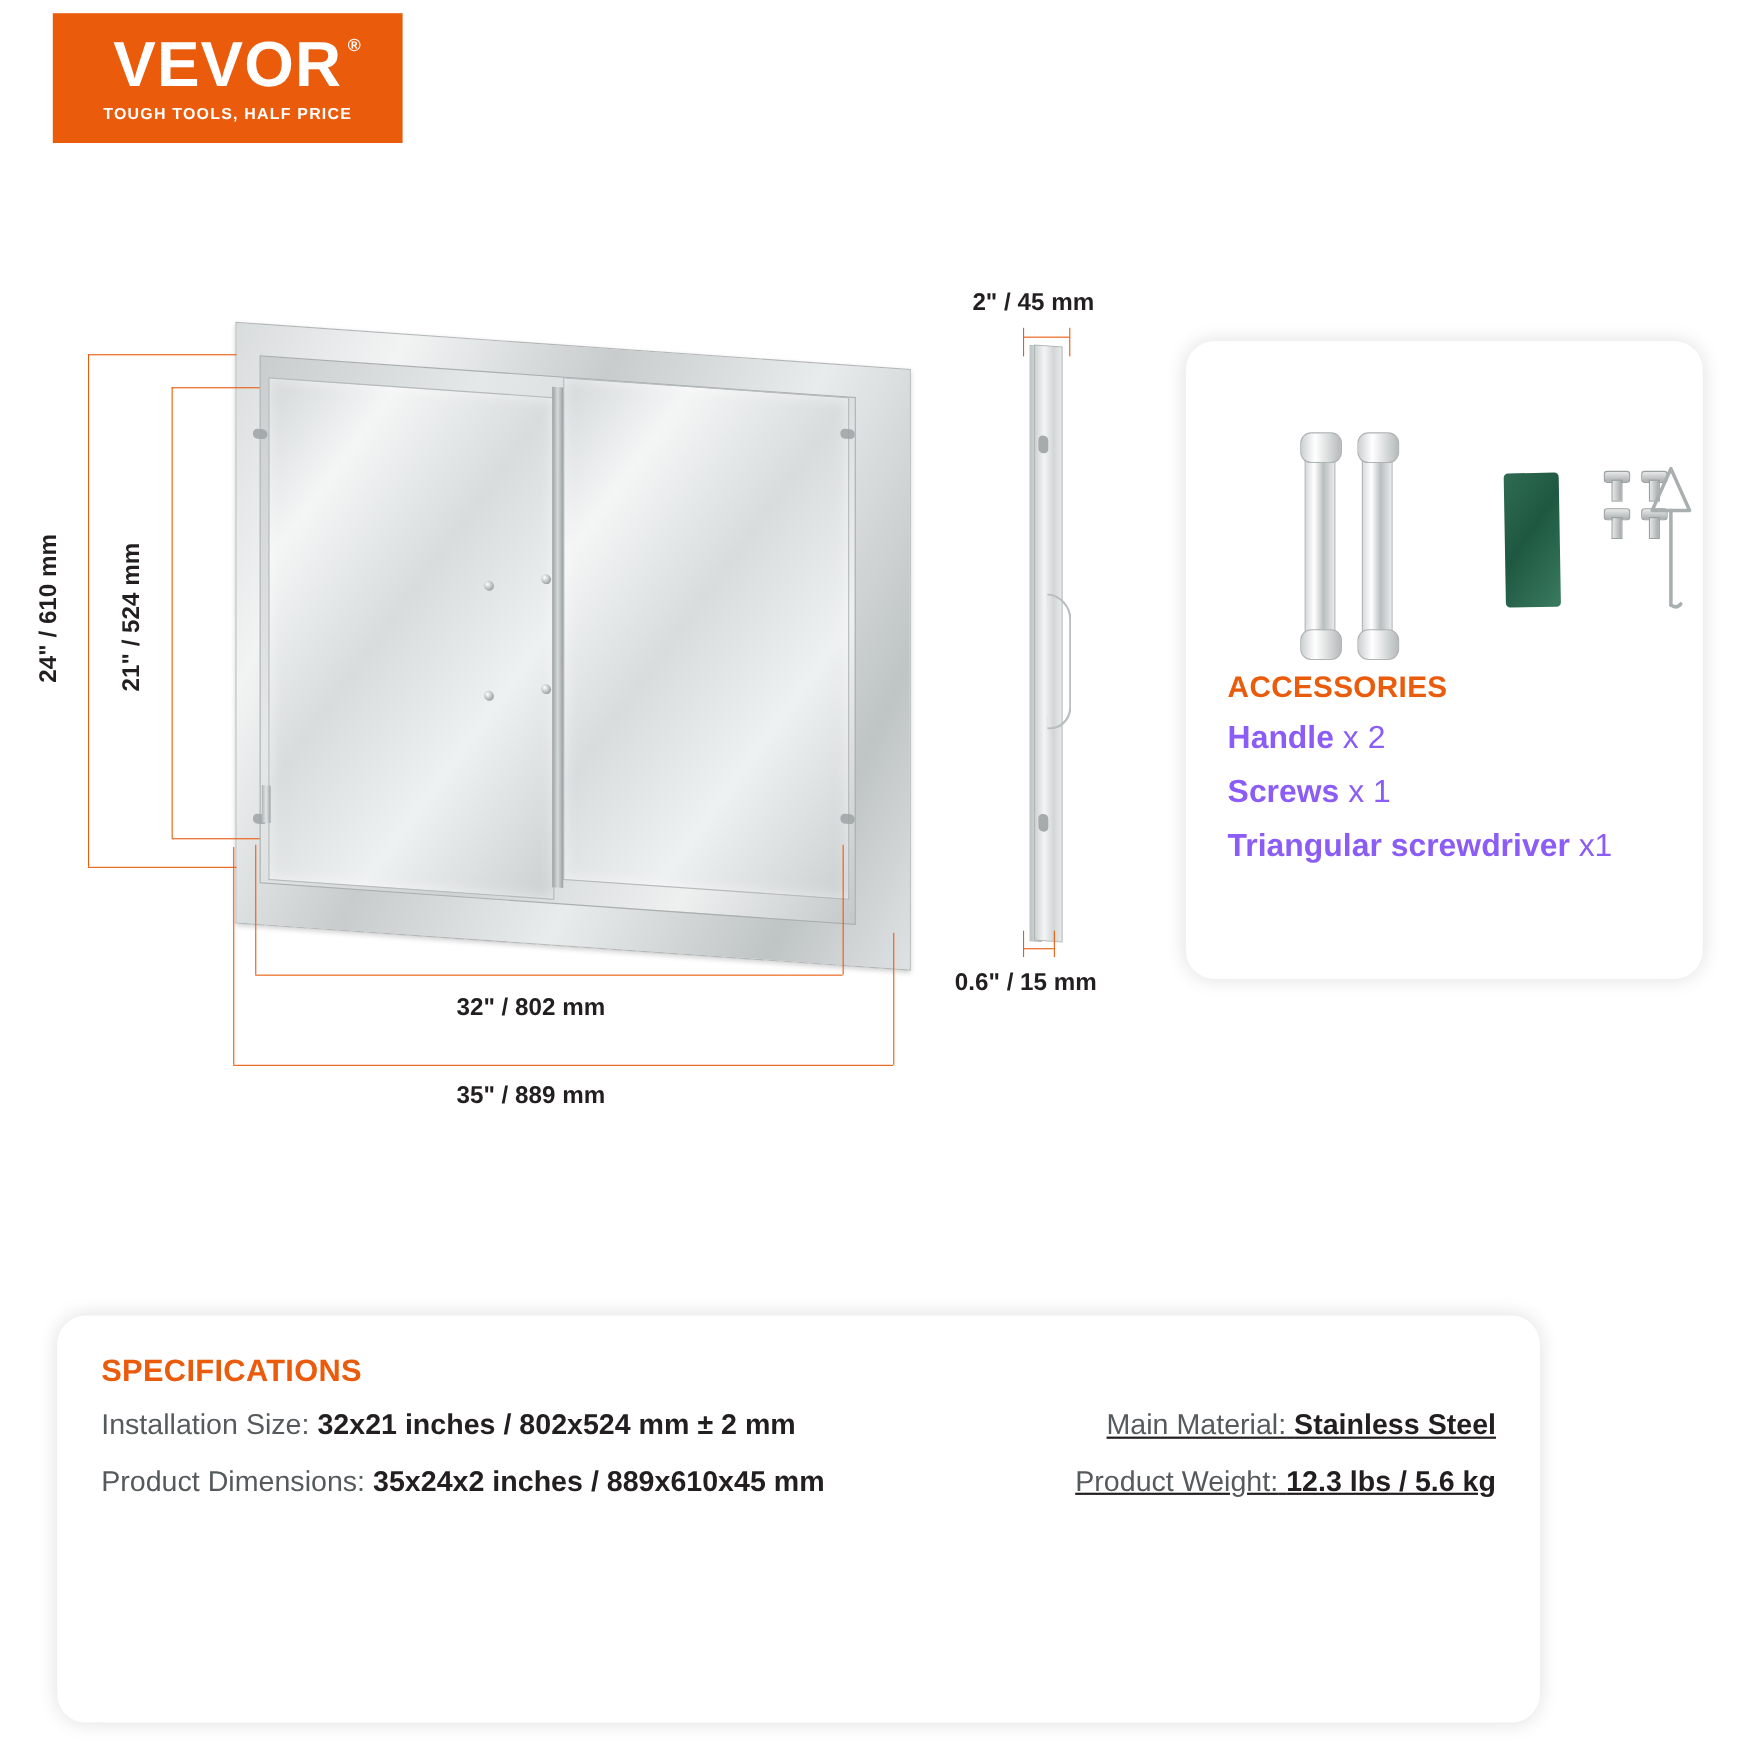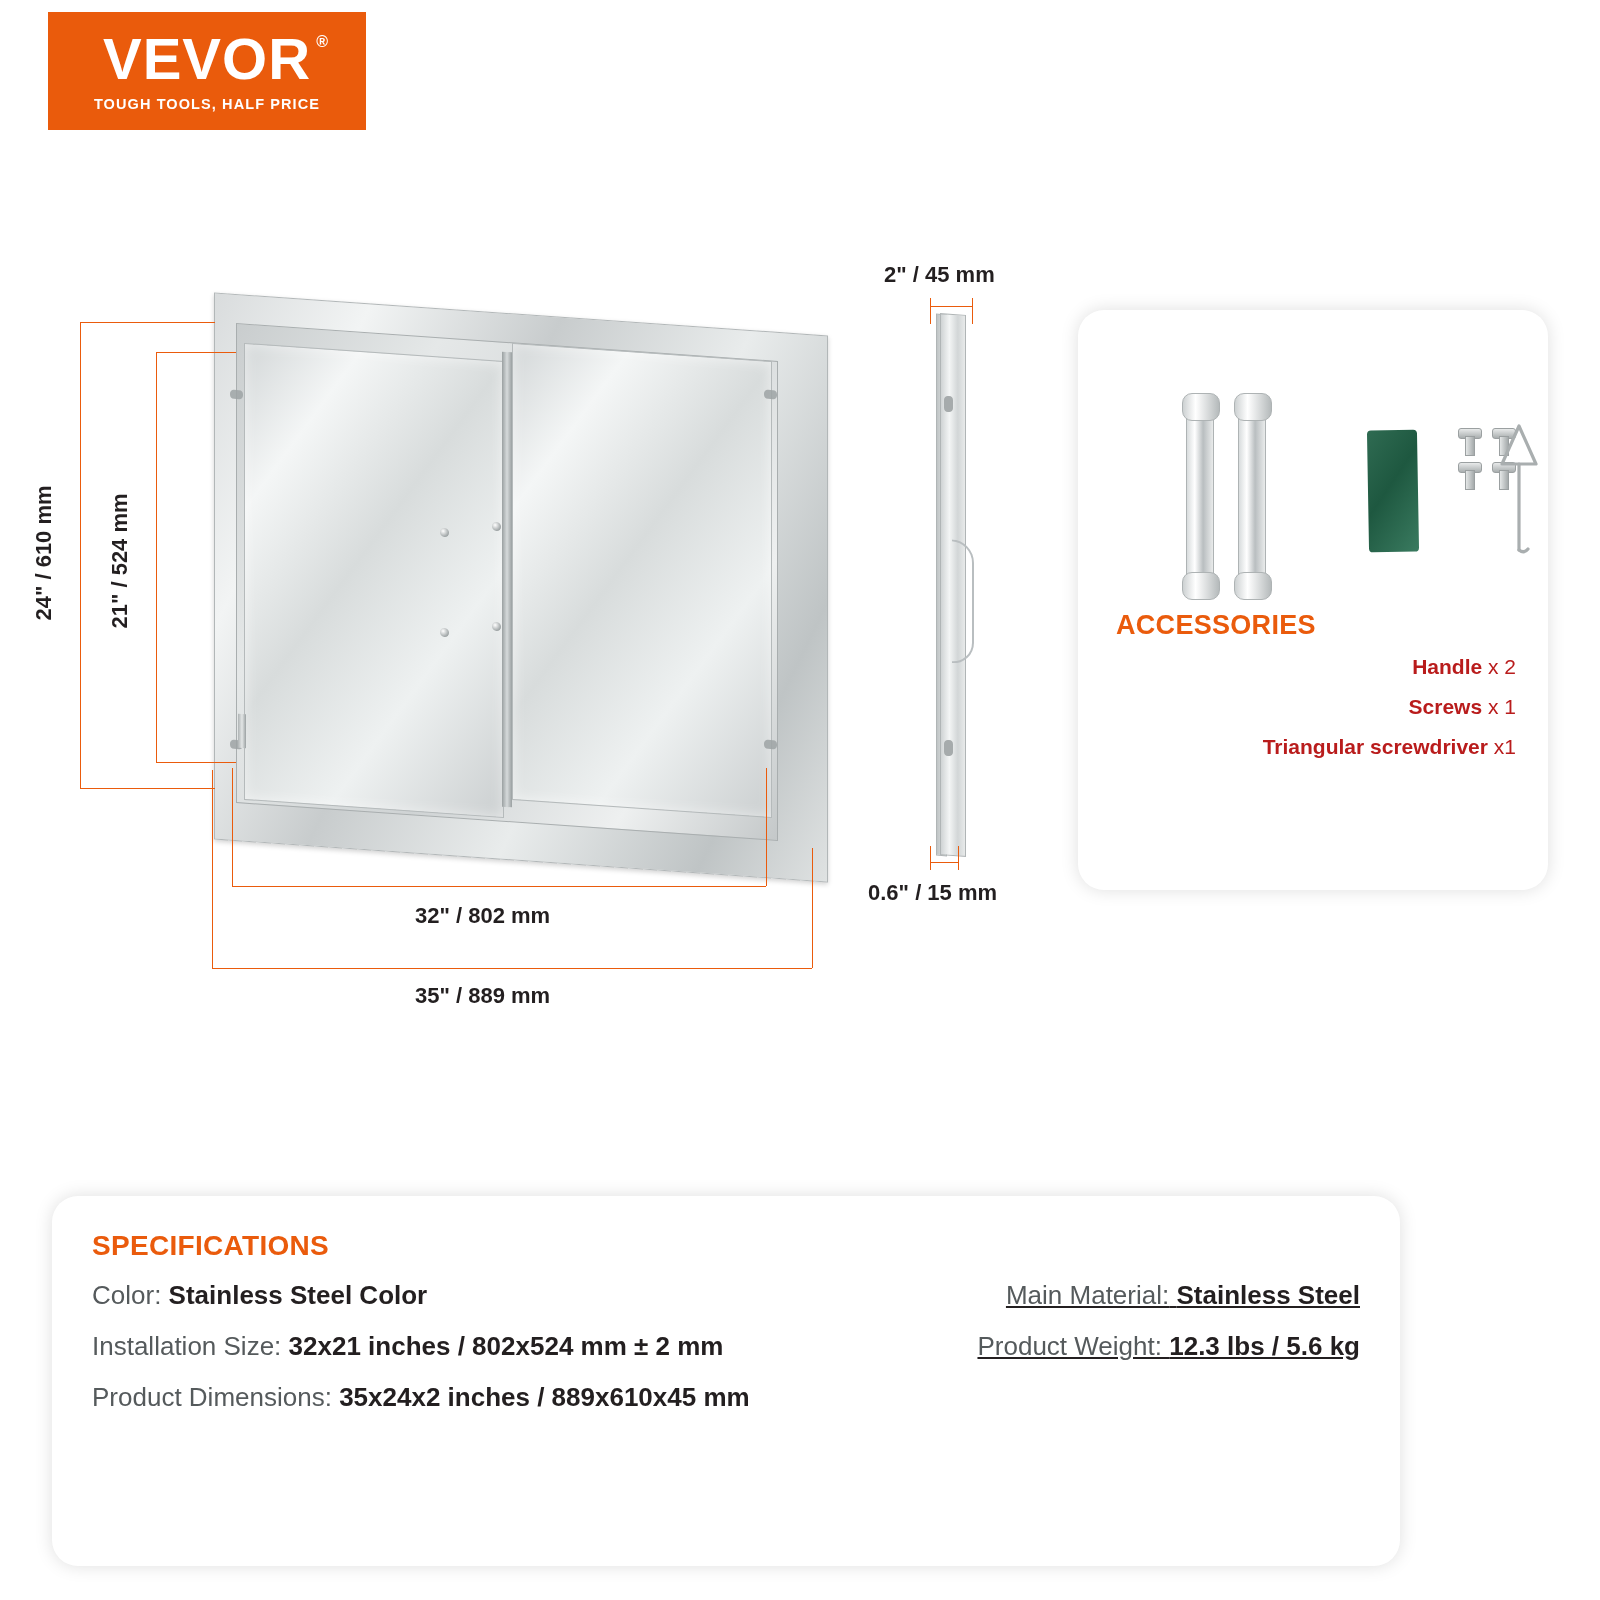--- a/index.html
+++ b/index.html
@@ -211,40 +211,39 @@
   
   #accessories-card {
     position: absolute;
     left: 1078px;
     top: 310px;
     width: 470px;
     height: 580px;
     background: #ffffff;
     border-radius: 26px;
     box-shadow: 0 0 18px rgba(0,0,0,0.13);
-    text-align: right;
   }
   .acc-heading {
     position: absolute;
     left: 38px;
     top: 300px;
     font-size: 27px;
     font-weight: bold;
     color: #ea5b0c;
     letter-spacing: .3px;
   }
   .acc-list {
     position: absolute;
     left: 38px;
     top: 345px;
     width: 400px;
   }
   .acc-item {
-    font-size: 21px;
-    color: #b91c1c;
+    font-size: 29px;
+    color: #8b5cf6;
     margin-bottom: 16px;
     white-space: nowrap;
   }
   .acc-item .name { font-weight: bold; }
   .acc-item .qty { font-weight: normal; }
 
   .acc-icons {
     position: absolute;
     left: 0;
     top: 40px;
@@ -474,24 +473,20 @@
       <span class="qty">x1</span>
     </div>
   </div>
 </div>
 
 <div id="spec-card">
   <div class="spec-heading">SPECIFICATIONS</div>
 
   <div class="spec-left">
     <div class="spec-row">
-      <span>Color:</span>
-      <span class="val">Stainless Steel Color</span>
-    </div>
-    <div class="spec-row">
       <span>Installation Size:</span>
       <span class="val">32x21 inches / 802x524 mm ± 2 mm</span>
     </div>
     <div class="spec-row">
       <span>Product Dimensions:</span>
       <span class="val">35x24x2 inches / 889x610x45 mm</span>
     </div>
   </div>
 
   <div class="spec-right">

